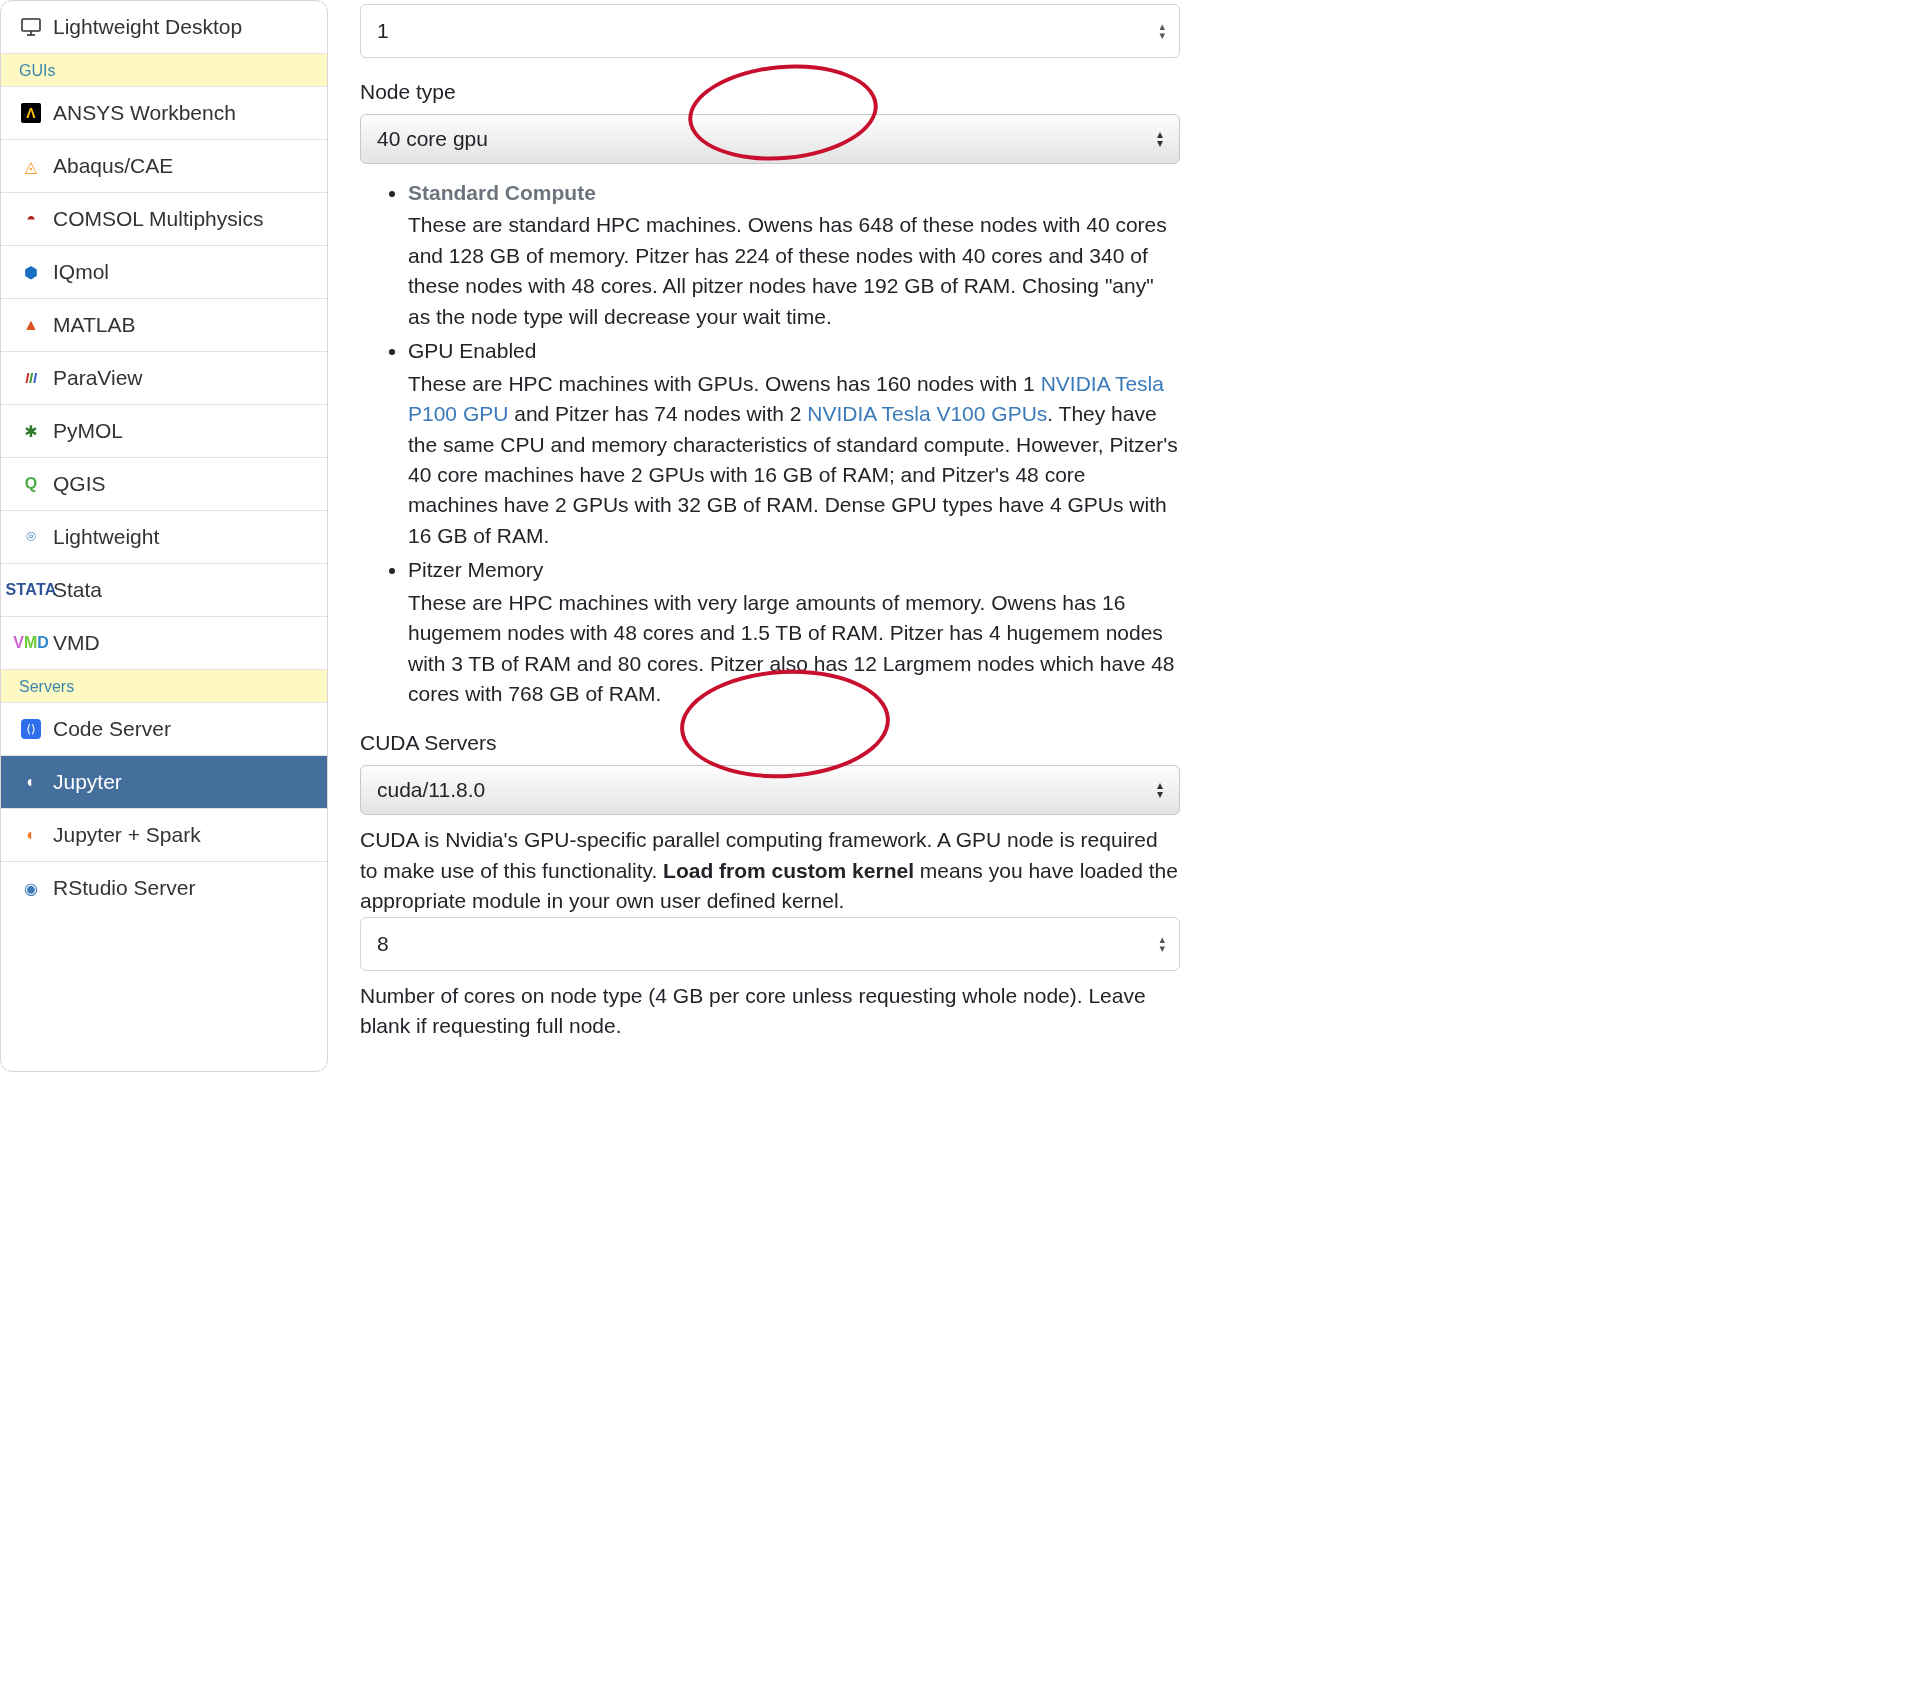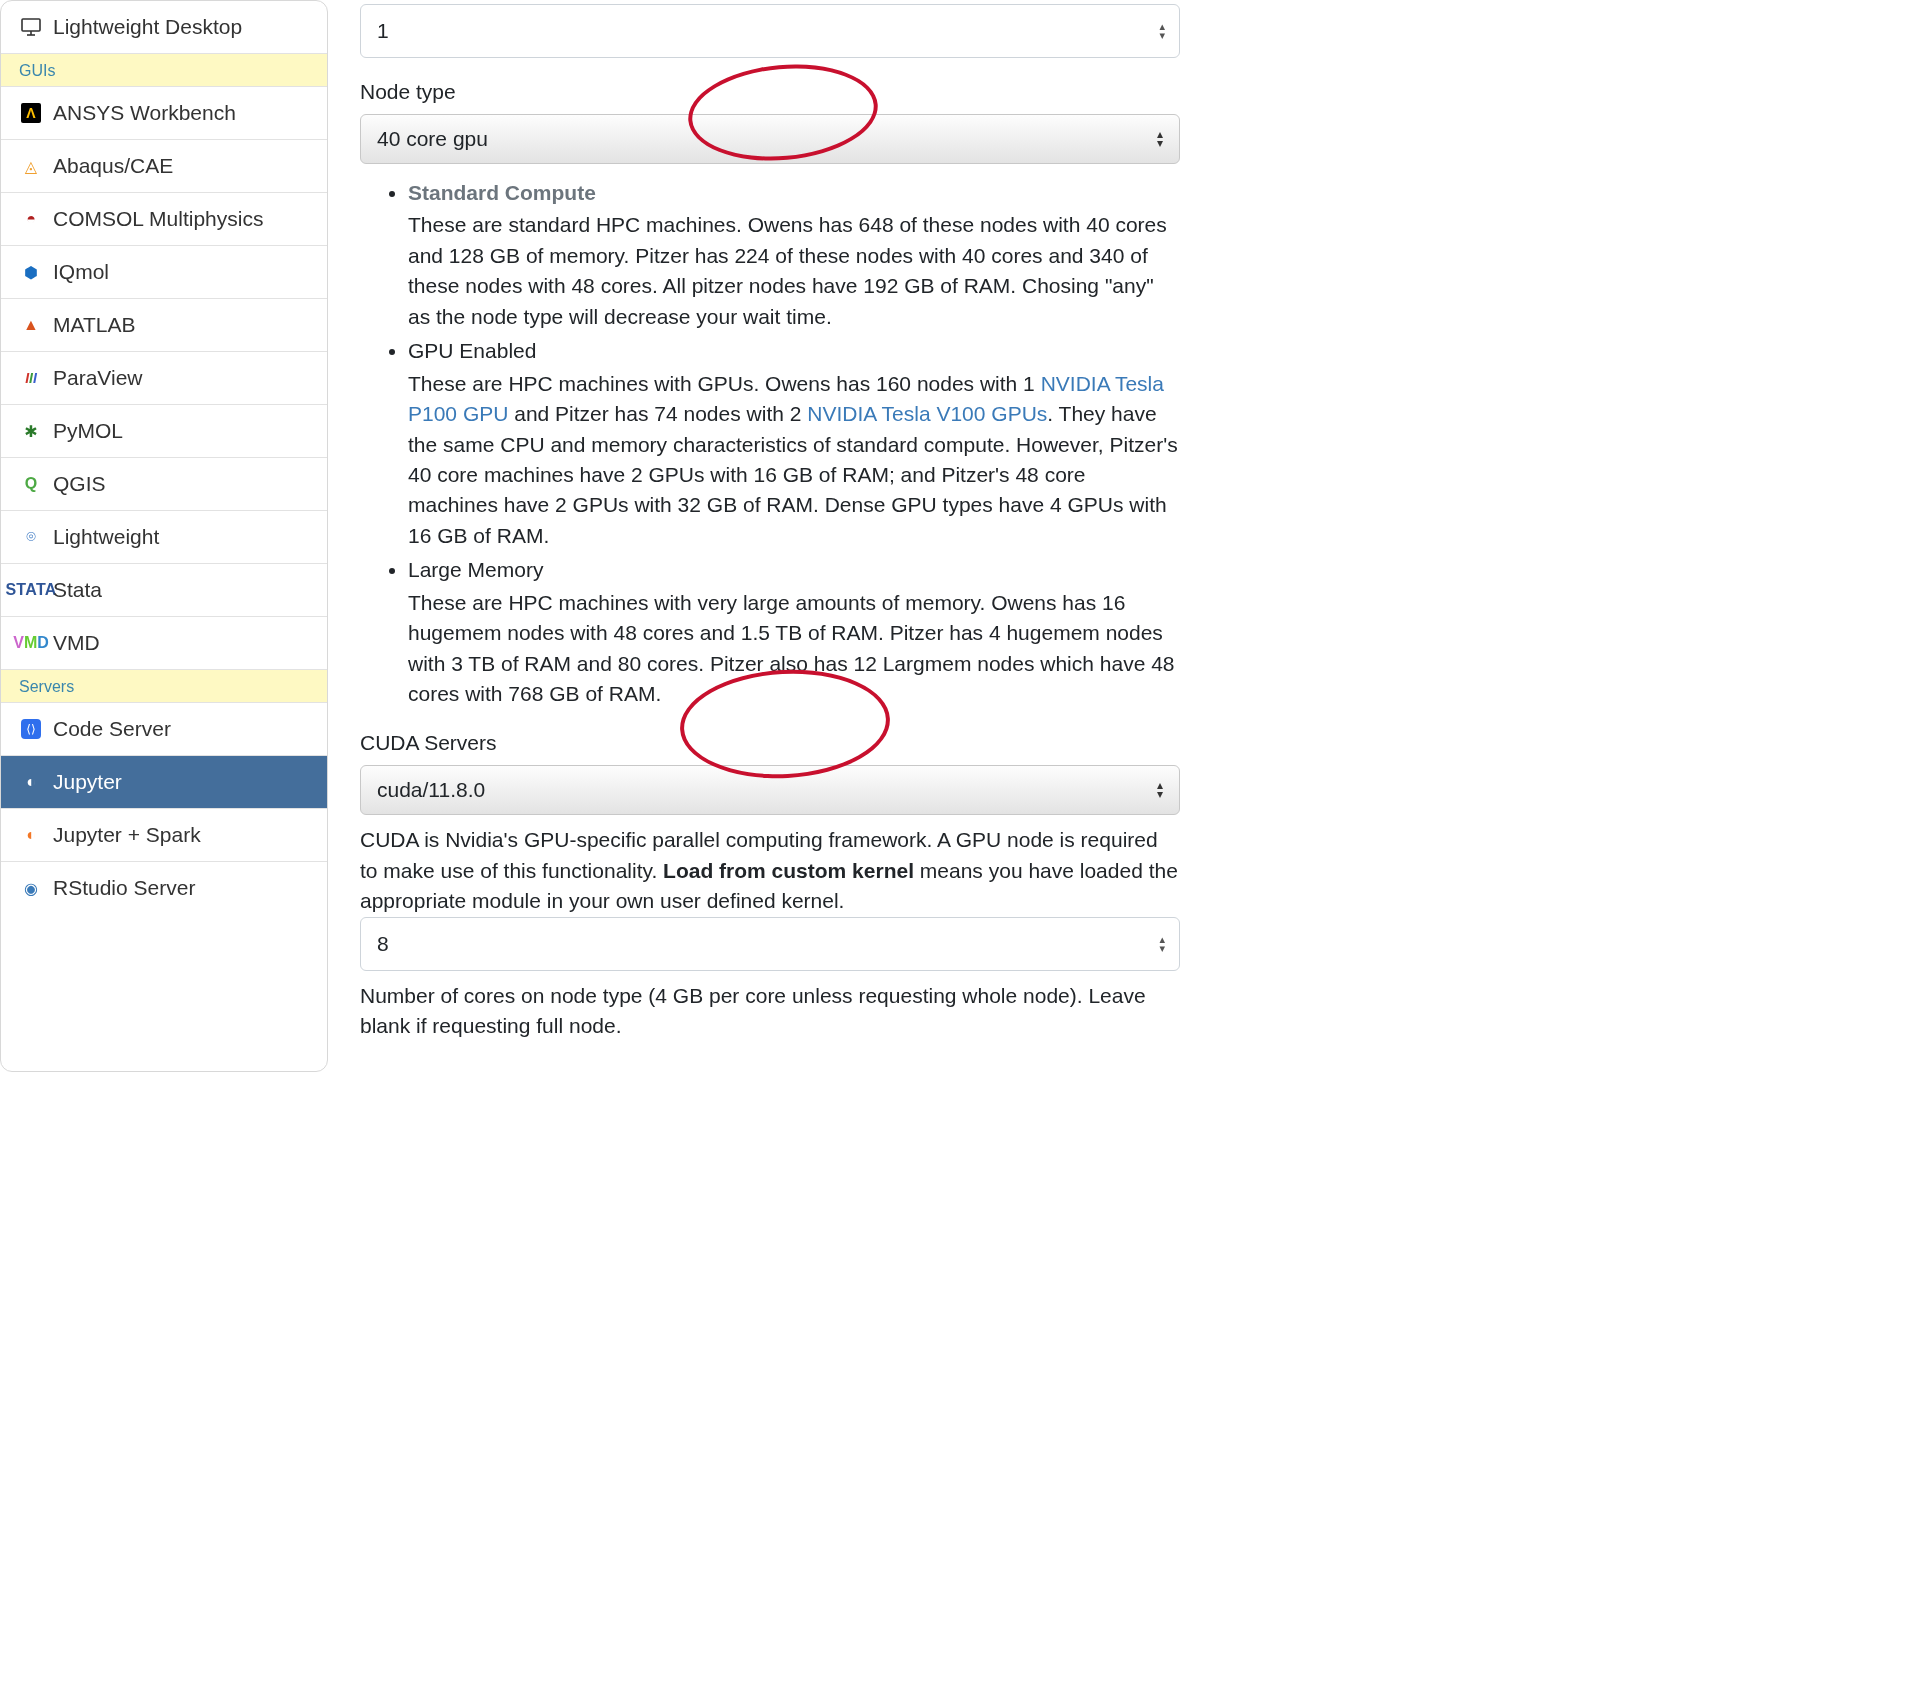--- a/index.html
+++ b/index.html
@@ -256,21 +256,21 @@
         <div class="first-title">Standard Compute</div>
         <div class="desc-text">These are standard HPC machines. Owens has 648 of these nodes with 40 cores and 128 GB of memory. Pitzer has 224 of these nodes with 40 cores and 340 of these nodes with 48 cores. All pitzer nodes have 192 GB of RAM. Chosing "any" as the node type will decrease your wait time.</div>
       </li>
       <li>
         <div class="sub-title">GPU Enabled</div>
         <div class="desc-text">
           <span>These are HPC machines with GPUs. Owens has 160 nodes with 1 </span><a class="link">NVIDIA Tesla P100 GPU</a><span> and Pitzer has 74 nodes with 2 </span><a class="link">NVIDIA Tesla V100 GPUs</a><span>. They have the same CPU and memory characteristics of standard compute. However, Pitzer's 40 core machines have 2 GPUs with 16 GB of RAM; and Pitzer's 48 core machines have 2 GPUs with 32 GB of RAM. Dense GPU types have 4 GPUs with 16 GB of RAM.</span>
         </div>
       </li>
       <li>
-        <div class="sub-title">Large Memory</div>
+        <div class="sub-title">Pitzer Memory</div>
         <div class="desc-text">These are HPC machines with very large amounts of memory. Owens has 16 hugemem nodes with 48 cores and 1.5 TB of RAM. Pitzer has 4 hugemem nodes with 3 TB of RAM and 80 cores. Pitzer also has 12 Largmem nodes which have 48 cores with 768 GB of RAM.</div>
       </li>
     </ul>
 
     <div class="field-label">CUDA Servers</div>
     <div class="select-box">
       <span>cuda/11.8.0</span>
       <span class="arrows">
           <span>▴</span>
           <span>▾</span>

